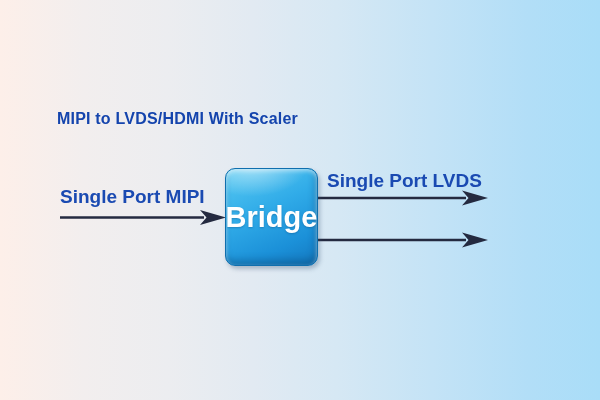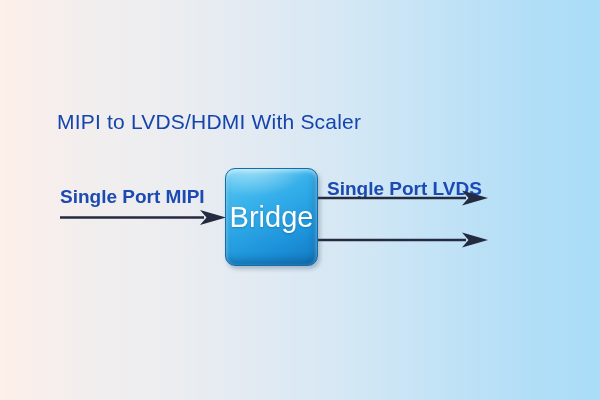--- a/index.html
+++ b/index.html
@@ -5,47 +5,47 @@
   html,body{margin:0;padding:0;}
   .stage{
     position:relative;
     width:600px;height:400px;
     overflow:hidden;
     font-family:"Liberation Sans", sans-serif;
     background:linear-gradient(90deg,#fdefe9 0%, #f2eeee 14%, #ecedf0 28%, #e2eaf2 42%, #d6e8f4 56%, #c4e3f6 72%, #b2def7 88%, #a9ddf8 100%);
   }
   .title{
     position:absolute;left:57px;top:110px;
-    font-size:21px;font-weight:400;color:#1444ad;
+    font-size:16px;font-weight:700;color:#1444ad;
     letter-spacing:0.2px;white-space:nowrap;
   }
   .label{
     position:absolute;
     font-size:19px;font-weight:700;color:#1a4ab2;
     white-space:nowrap;
   }
   .input-label{left:60px;top:186px;}
-  .output1-label{left:327px;top:170px;margin-top:8px;}
+  .output1-label{left:327px;top:170px;}
   .output2-label{left:348px;top:214px;}
   .bridge{
     position:absolute;left:225px;top:168px;width:93px;height:98px;
     border-radius:10px;
     border:1px solid #0f6fae;
     background:
       radial-gradient(130% 70% at 28% -5%, rgba(255,255,255,0.50), rgba(255,255,255,0) 48%),
       linear-gradient(155deg,#58caf2 0%, #30abe8 42%, #1b90d8 76%, #1478bf 100%);
     box-shadow:
       inset 0 2px 4px rgba(255,255,255,0.55),
       inset -2px -5px 7px rgba(8,70,115,0.40),
       2px 3px 4px rgba(60,90,120,0.35);
     display:flex;align-items:center;justify-content:center;
     box-sizing:border-box;
   }
   .bridge span{
-    color:#ffffff;font-size:29px;font-weight:400;
+    color:#ffffff;font-size:29px;font-weight:700;
     text-shadow:0 1px 2px rgba(10,70,120,0.35);
   }
   .arrows{position:absolute;left:0;top:0;width:600px;height:400px;pointer-events:none;}
 </style>
 </head>
 <body>
 
 <div class="stage">
 
   <div class="title">MIPI to LVDS/HDMI With Scaler</div>

